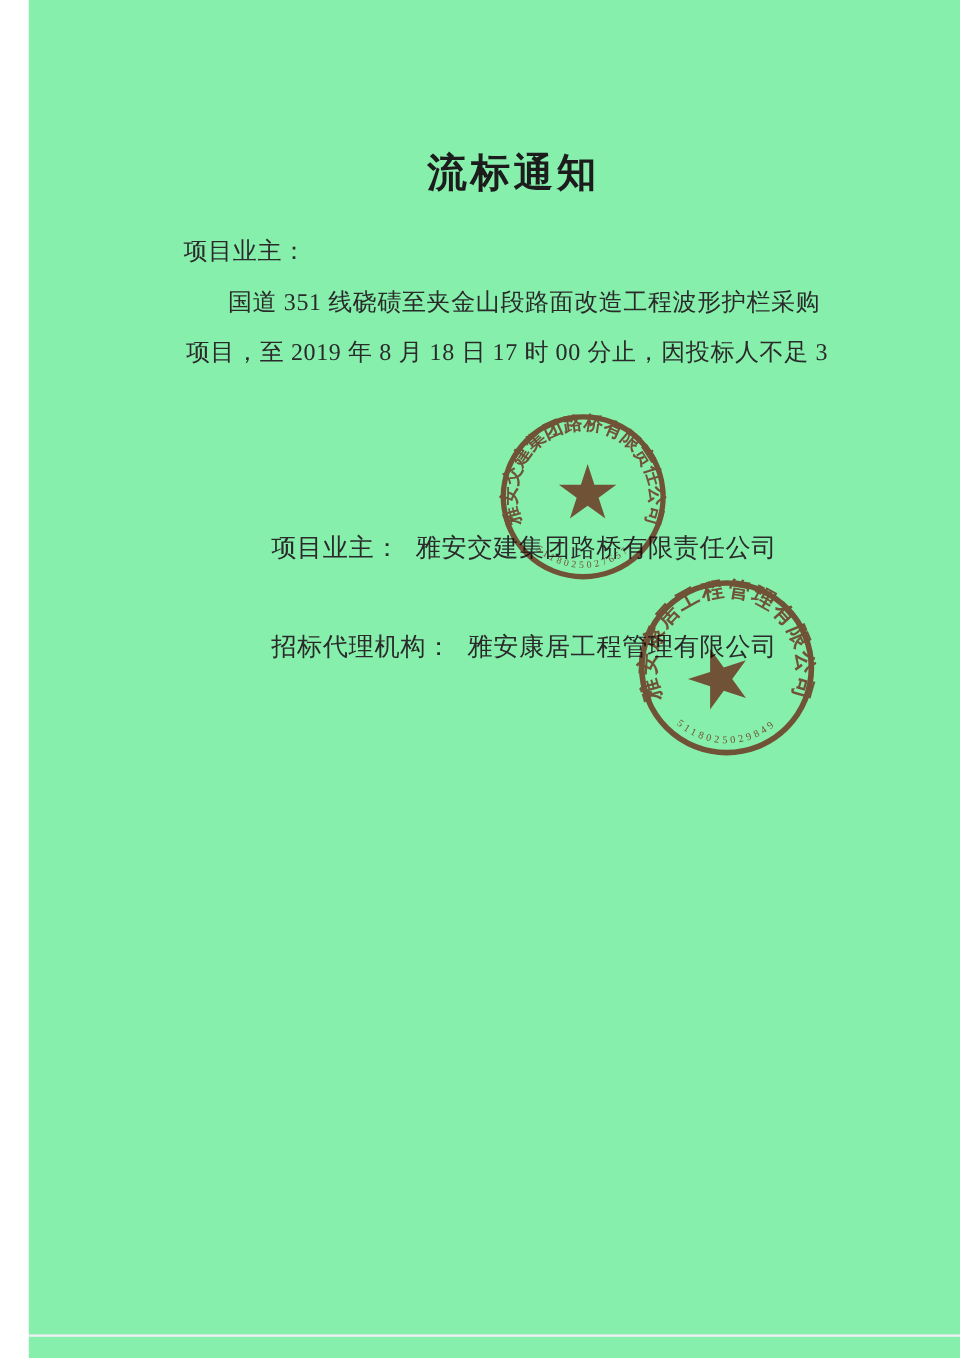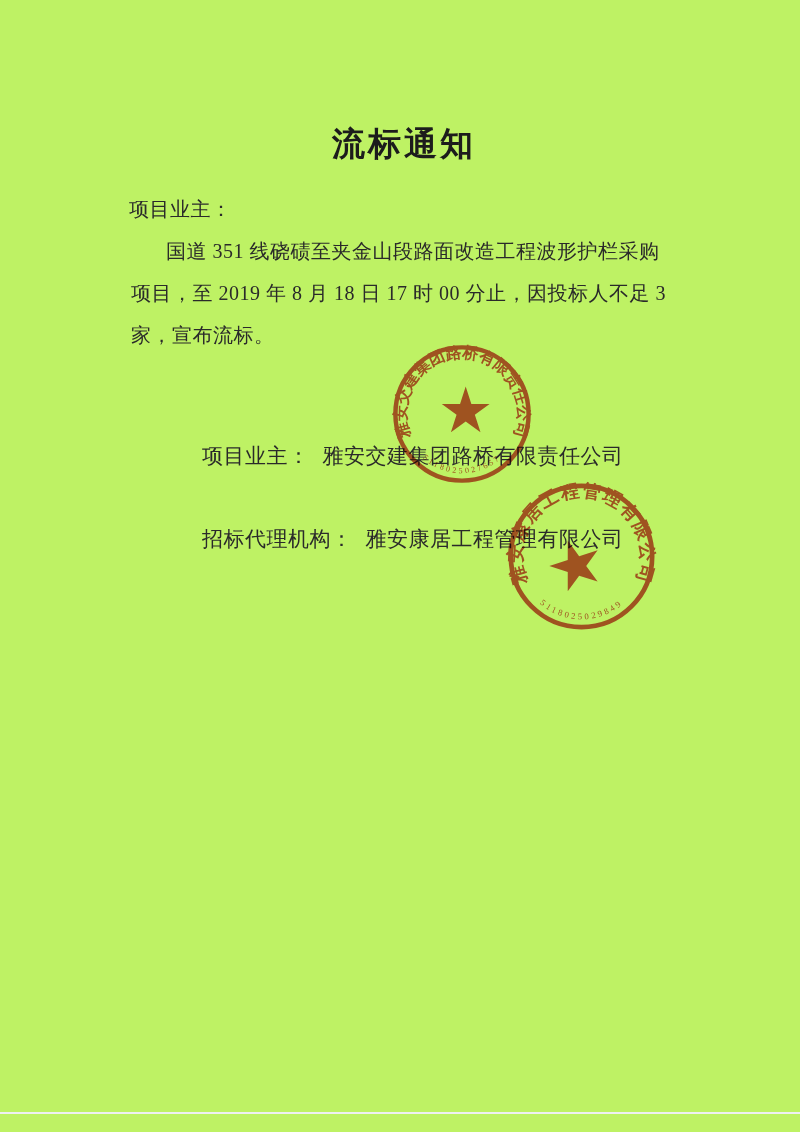--- a/index.html
+++ b/index.html
@@ -5,21 +5,22 @@
   html,body{margin:0;padding:0;}
   body{
     width:800px;height:1132px;
     background:#ffffff;
     font-family:"Liberation Serif","DejaVu Serif",serif;
     position:relative;
     overflow:hidden;
   }
   .page{
     position:absolute;inset:0;
-    background:#bef264;
+    background:#86efac;
+    margin-left:24px;
   }
   
   .scan-line{
     position:absolute;left:0;top:1112px;width:800px;height:2px;
     background:#eef0f3;
   }
   .doc-title{
     position:absolute;top:100px;left:0;width:800px;
     text-align:center;
     font-size:33px;font-weight:bold;color:#1c1c1c;
@@ -50,21 +51,20 @@
 <body>
 
 <div class="page">
 
   <h1 class="doc-title">流标通知</h1>
 
   <div class="text salutation">项目业主：</div>
 
   <div class="text body-line1">国道 351 线硗碛至夹金山段路面改造工程波形护栏采购</div>
   <div class="text body-line2">项目，至 2019 年 8 月 18 日 17 时 00 分止，因投标人不足 3</div>
-  <div class="text body-line3">家，宣布流标。</div>
 
   <div class="text agency-line">
     <span>招标代理机构：</span><span class="sig-name">雅安康居工程管理有限公司</span>
   </div>
 
   <div class="text owner-line">
     <span>项目业主：</span><span class="sig-name">雅安交建集团路桥有限责任公司</span>
   </div>
 
 

